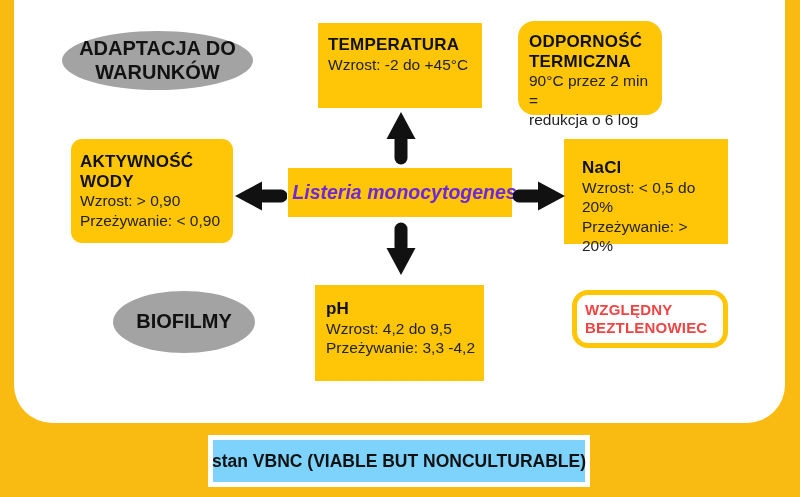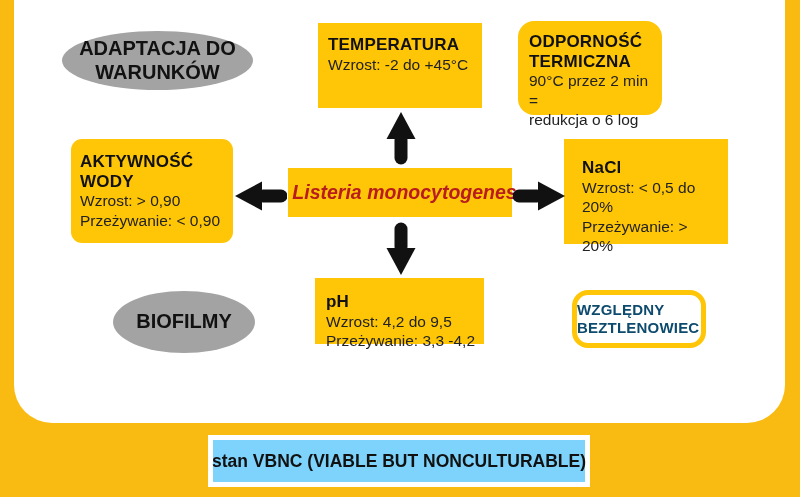--- a/index.html
+++ b/index.html
@@ -36,51 +36,52 @@
   }
   .ybox .line{
     font-size:15.5px;
     line-height:1.26;
     color:#222;
   }
   .box-temperature{left:318px;top:23px;width:164px;height:85px;padding:12px 0 8px 10px;}
   .box-thermal{left:518px;top:21px;width:144px;height:94px;padding:11px 8px 10px 11px;border-radius:16px;}
   .box-water{left:71px;top:139px;width:162px;height:104px;padding:13px 6px 8px 9px;border-radius:11px;}
   .box-nacl{left:564px;top:139px;width:164px;height:105px;padding:19px 6px 8px 18px;}
-  .box-ph{left:315px;top:278px;width:169px;height:66px;padding:14px 6px 8px 11px;}
+  .box-ph{left:315px;top:285px;width:169px;height:96px;padding:14px 6px 8px 11px;}
   .center-box{
     left:288px;top:168px;width:224px;height:49px;
     display:flex;align-items:center;justify-content:center;
   }
   .center-box .species{
     font-weight:bold;font-style:italic;
-    font-size:19.5px;color:#b91c1c;white-space:nowrap;margin-left:9px;
+    font-size:19.5px;color:#6d28d9;white-space:nowrap;margin-left:9px;
   }
   .bubble{
     position:absolute;
     background:#a3a3a3;
     border-radius:50%;
     display:flex;align-items:center;justify-content:center;
     text-align:center;
     color:#111;
     font-weight:bold;
     font-size:20px;
     line-height:1.18;
   }
   .bubble-adaptation{left:62px;top:31px;width:191px;height:59px;padding:0 14px;box-sizing:border-box;}
   .bubble-biofilms{left:113px;top:291px;width:142px;height:62px;}
   .anaerobe-box{
     position:absolute;
-    left:572px;top:290px;width:134px;height:58px;
+    left:572px;top:290px;width:156px;height:58px;
     background:#ffffff;
     border:5px solid #ffc607;
     border-radius:16px;
     box-sizing:border-box;
     display:flex;align-items:center;
-    font-weight:bold;font-size:15px;line-height:1.2;color:#0c4a6e;
+    padding-left:8px;
+    font-weight:bold;font-size:15px;line-height:1.2;color:#ef4444;
     letter-spacing:.2px;
   }
   .vbnc-box{
     position:absolute;
     left:208px;top:435px;width:382px;height:52px;
     background:#7dd3fc;
     border:5px solid #ffffff;
     box-sizing:border-box;
     display:flex;align-items:center;justify-content:center;
     font-weight:bold;font-size:17.5px;color:#111;

